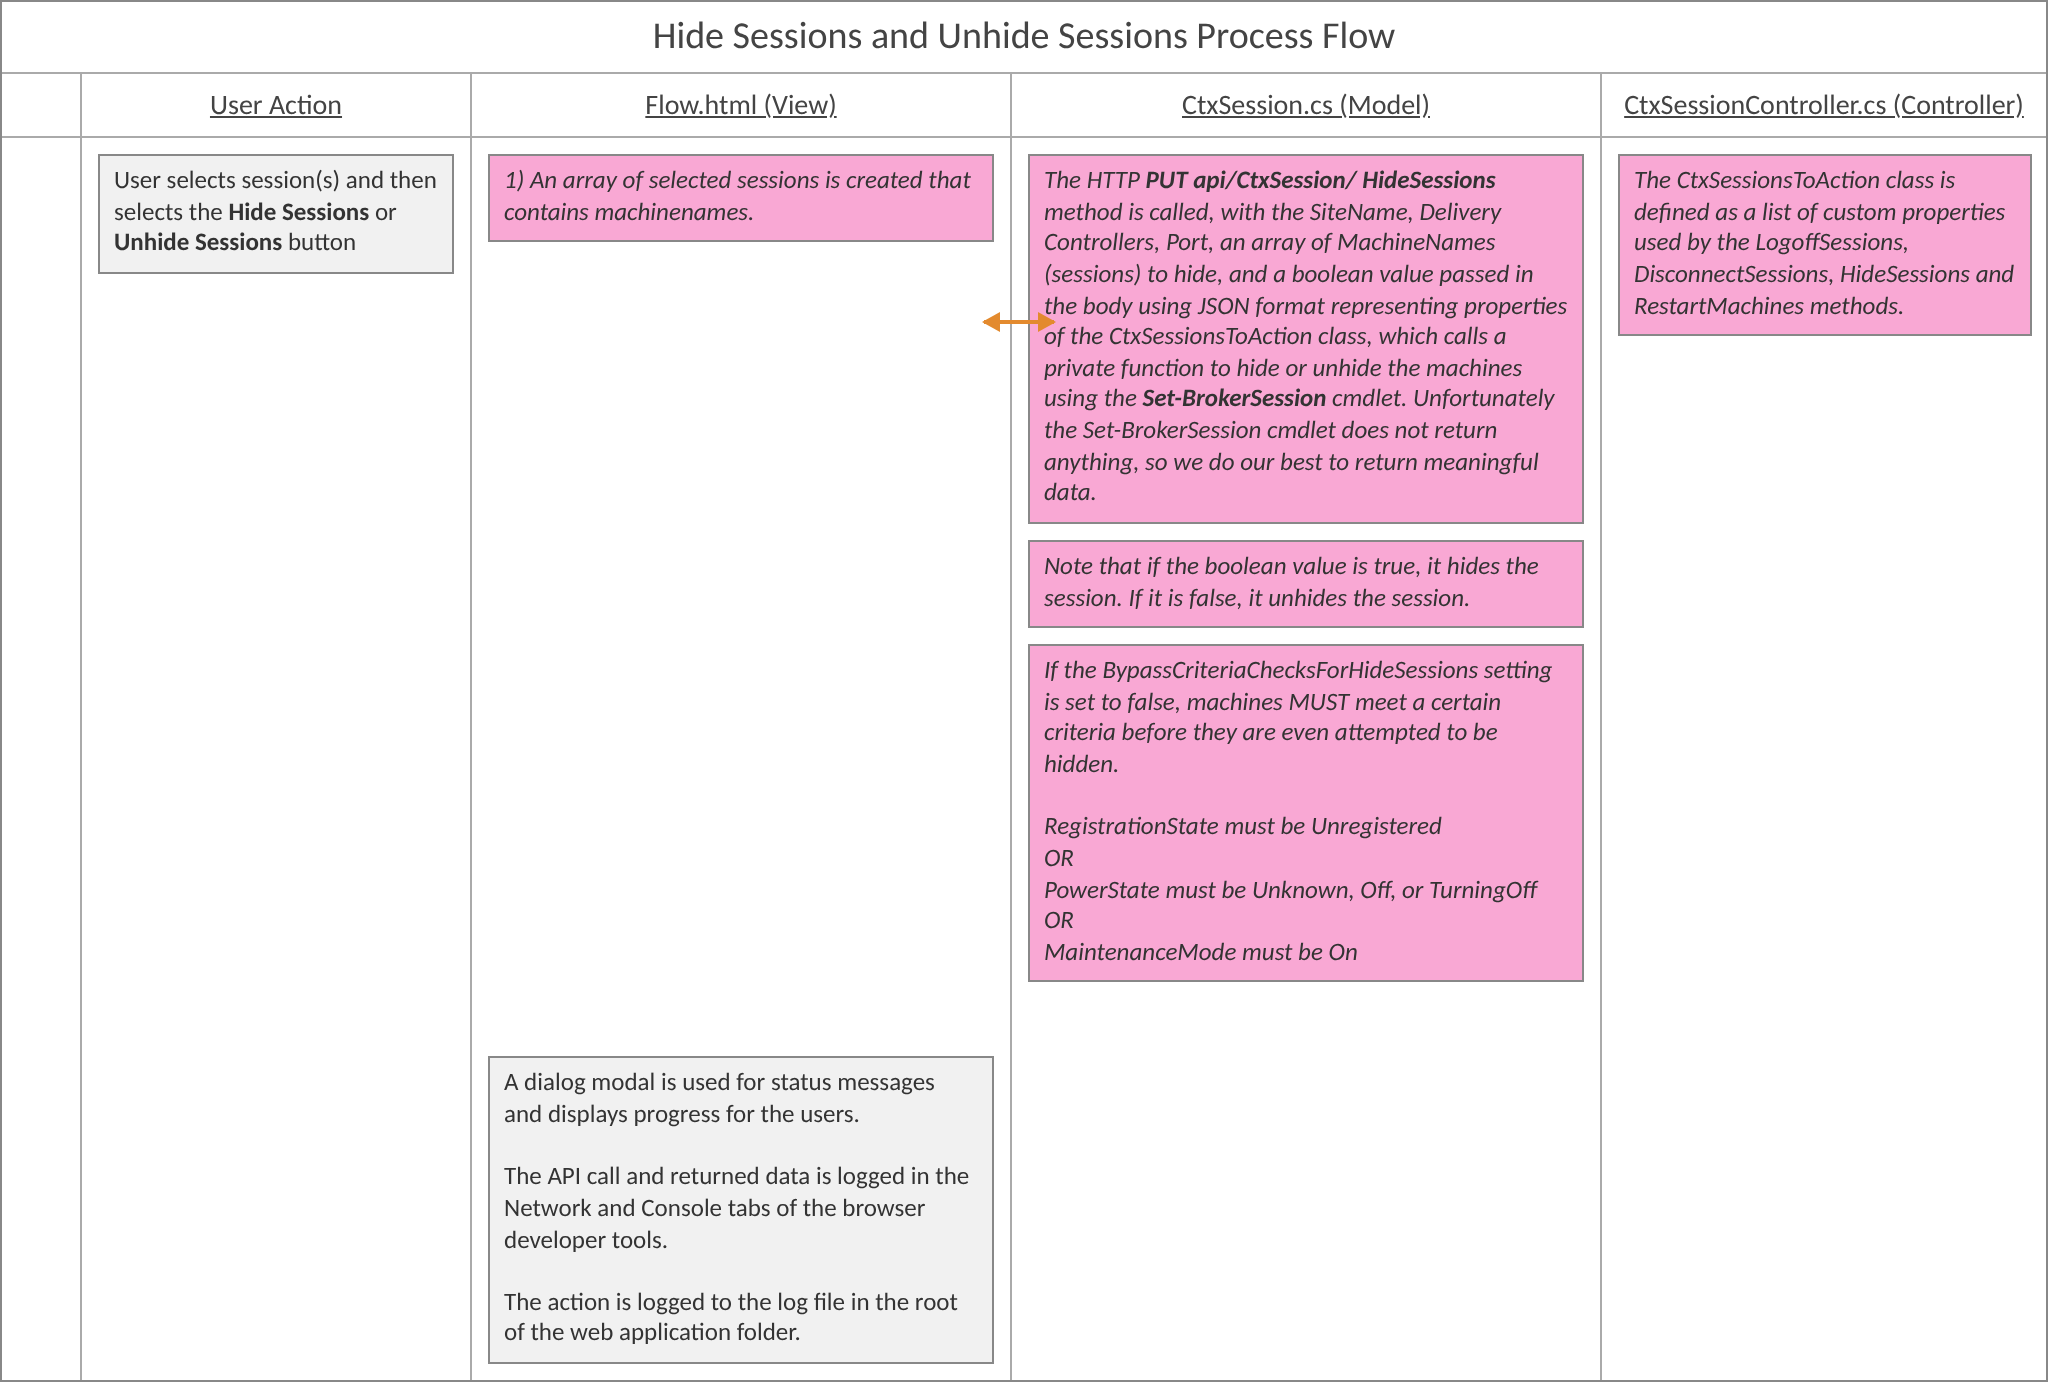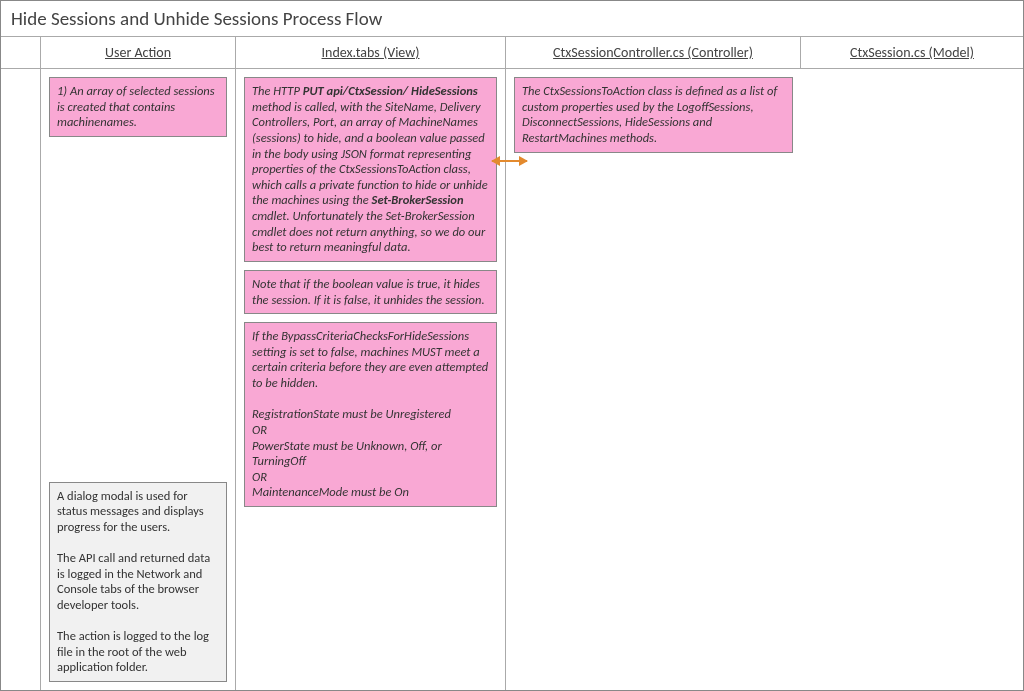--- a/index.html
+++ b/index.html
@@ -20,20 +20,21 @@
     border: 1px solid #888;
     display: flex;
     flex-direction: column;
   }
   .title-bar {
     box-sizing: border-box;
     padding: 6px 10px 6px 10px;
     border-bottom: 1px solid #aaa;
     font-size: 19px;
     color: #444;
+    text-align: center;
   }
   .grid {
     flex: 1;
     display: grid;
     grid-template-columns: 40px 195px 270px 295px 223px;
     grid-template-rows: 32px 1fr;
     overflow: hidden;
   }
   .spacer-header, .col-header {
     border-bottom: 1px solid #aaa;
@@ -111,26 +112,31 @@
 <body>
 
 <div class="page">
 
   <div class="title-bar" data-bind="title">Hide Sessions and Unhide Sessions Process Flow</div>
 
   <div class="grid">
 
     <div class="spacer-header"></div>
     <div class="col-header" data-bind="columns.user_action">User Action</div>
-    <div class="col-header" data-bind="columns.view">Index.tabs (View)</div>
+    <div class="col-header" data-bind="columns.view">Flow.html (View)</div>
+    <div class="col-header" data-bind="columns.model">CtxSession.cs (Model)</div>
     <div class="col-header" data-bind="columns.controller">CtxSessionController.cs (Controller)</div>
-    <div class="col-header" data-bind="columns.model">CtxSession.cs (Model)</div>
 
     <div class="spacer-body"></div>
 
+    <div class="lane">
+      <div class="box grey">
+        <span class="seg" data-bind="user_action.seg1">User selects session(s) and then selects the </span><span class="seg b" data-bind="user_action.bold1">Hide Sessions</span><span class="seg" data-bind="user_action.seg2"> or </span><span class="seg b" data-bind="user_action.bold2">Unhide Sessions</span><span class="seg" data-bind="user_action.seg3"> button</span>
+      </div>
+    </div>
 
     <div class="lane">
       <div class="box yellow" data-bind="view.step1">1) An array of selected sessions is created that contains machinenames.</div>
       <div class="lane2-spacer"></div>
       <div class="lane2-grow"></div>
       <div class="box grey" style="white-space:pre-line" data-bind="view.notes">A dialog modal is used for status messages and displays progress for the users.
 
 The API call and returned data is logged in the Network and Console tabs of the browser developer tools.
 
 The action is logged to the log file in the root of the web application folder.</div>

